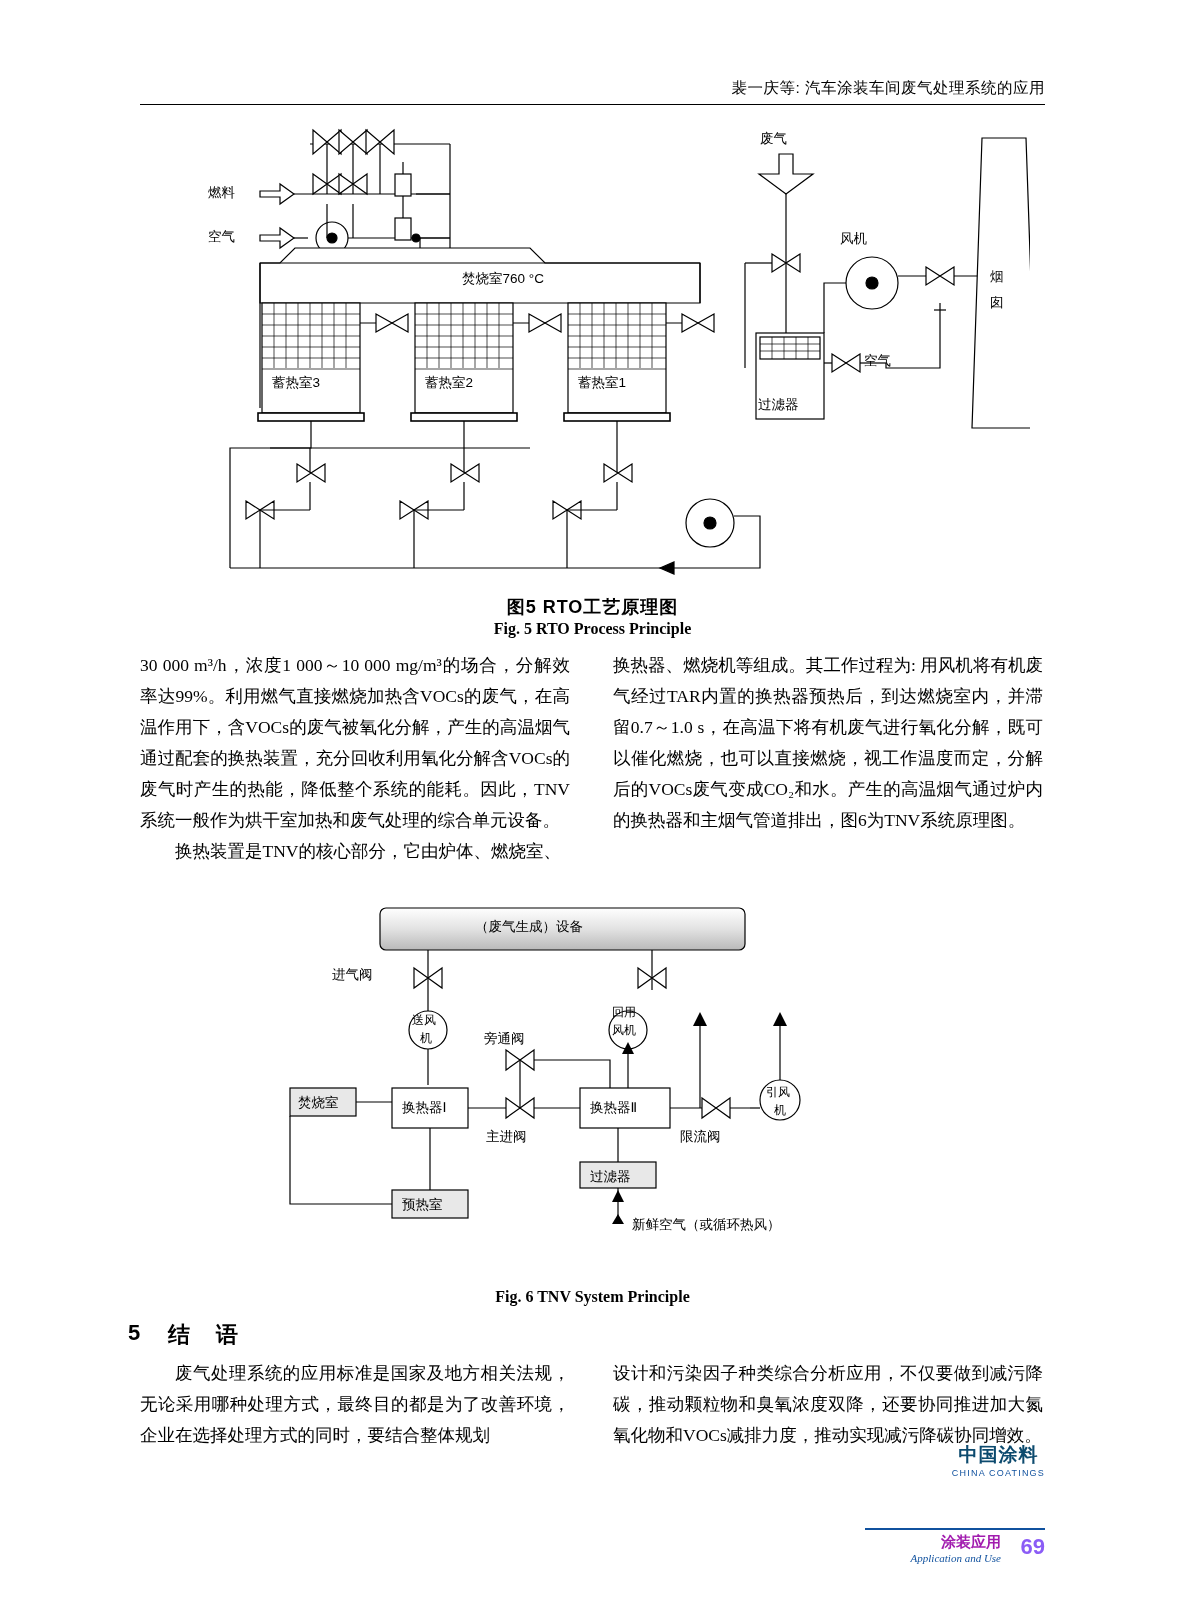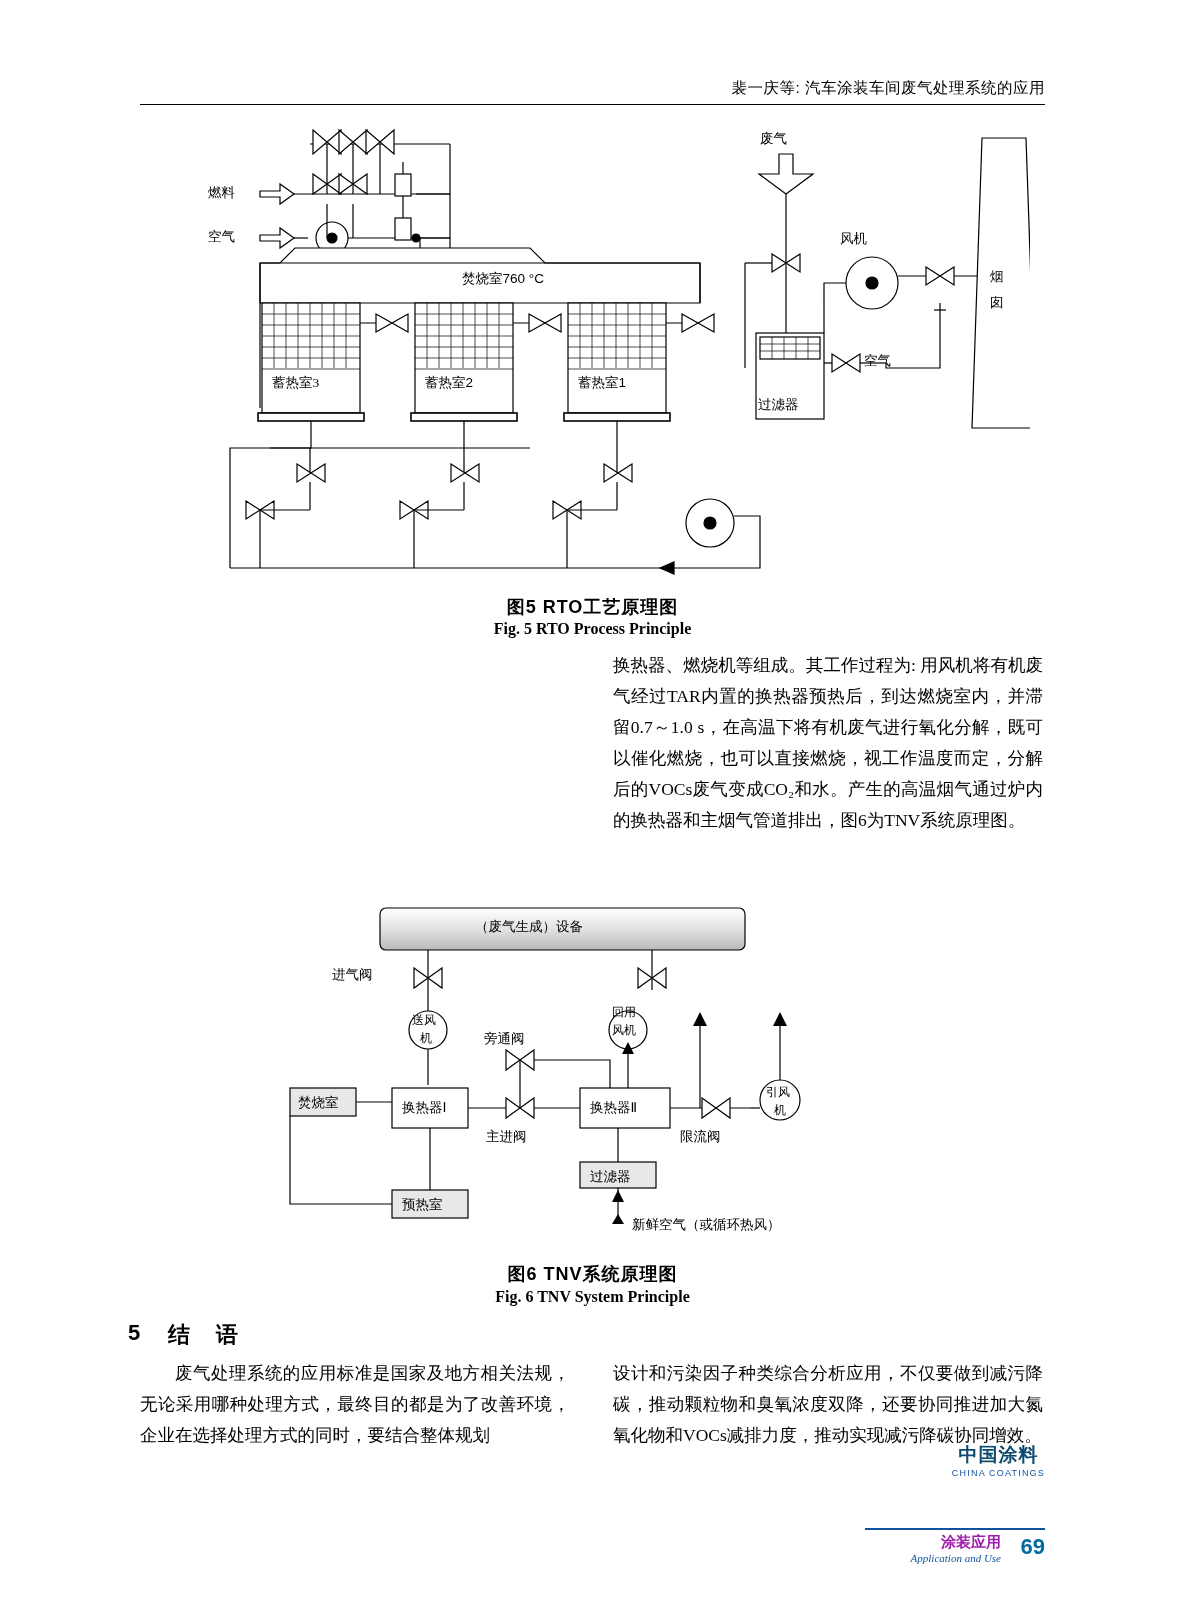--- a/index.html
+++ b/index.html
@@ -54,21 +54,21 @@
   .footer-rule{
     position:absolute;right:142px;bottom:70px;width:180px;height:2px;background:#10519e;
   }
   .footer-label{
     position:absolute;right:186px;bottom:36px;text-align:right;
   }
   .f-cn{font-family:"Liberation Sans", sans-serif;font-size:15px;color:#a21caf;font-weight:bold;}
   .f-en{font-family:"Liberation Serif", serif;font-size:11px;color:#10519e;font-style:italic;}
   .page-no{
     position:absolute;right:142px;bottom:40px;font-family:"Liberation Sans", sans-serif;
-    font-size:22px;font-weight:bold;color:#0369a1;
+    font-size:22px;font-weight:bold;color:#8b5cf6;
   }
 
   
   .dg{position:absolute;}
   .lbl{
     position:absolute;font-family:"Liberation Sans", sans-serif;font-size:13.5px;
     white-space:nowrap;color:#000;
   }
   .lbl-sm{font-size:12px;}
   svg{display:block;}
@@ -242,33 +242,37 @@
 
         <path d="M782,20 H826 L836,310 H772 Z" fill="#fff"></path>
         <path d="M790,158 V158"></path>
       </g>
     </svg>
 
     <div class="lbl" style="left:8px;top:66px;">燃料</div>
     <div class="lbl" style="left:8px;top:110px;">空气</div>
     <div class="lbl" style="left:560px;top:12px;">废气</div>
     <div class="lbl" style="left:262px;top:152px;">焚烧室760 °C</div>
-    <div class="lbl" style="left:72px;top:256px;font-family:Liberation Serif, serif;">蓄热室3</div>
+    <div class="lbl" style="left:72px;top:256px;">蓄热室3</div>
     <div class="lbl" style="left:225px;top:256px;">蓄热室2</div>
     <div class="lbl" style="left:378px;top:256px;">蓄热室1</div>
     <div class="lbl" style="left:558px;top:278px;">过滤器</div>
     <div class="lbl" style="left:664px;top:234px;">空气</div>
     <div class="lbl" style="left:640px;top:112px;">风机</div>
     <div class="lbl" style="left:790px;top:150px;">烟</div>
     <div class="lbl" style="left:790px;top:176px;">囱</div>
   </div>
 
   <div class="fig-caption cap-cn" style="left:140px;top:595px;width:905px;">图5    RTO工艺原理图</div>
   <div class="fig-caption cap-en" style="left:140px;top:620px;width:905px;">Fig. 5    RTO Process Principle</div>
 
+  <div class="col" style="left:140px;top:650px;">
+    <p>30 000 m³/h，浓度1 000～10 000 mg/m³的场合，分解效率达99%。利用燃气直接燃烧加热含VOCs的废气，在高温作用下，含VOCs的废气被氧化分解，产生的高温烟气通过配套的换热装置，充分回收利用氧化分解含VOCs的废气时产生的热能，降低整个系统的能耗。因此，TNV系统一般作为烘干室加热和废气处理的综合单元设备。</p>
+    <p class="indent">换热装置是TNV的核心部分，它由炉体、燃烧室、</p>
+  </div>
   <div class="col" style="left:613px;top:650px;">
     <p>换热器、燃烧机等组成。其工作过程为: 用风机将有机废气经过TAR内置的换热器预热后，到达燃烧室内，并滞留0.7～1.0 s，在高温下将有机废气进行氧化分解，既可以催化燃烧，也可以直接燃烧，视工作温度而定，分解后的VOCs废气变成CO₂和水。产生的高温烟气通过炉内的换热器和主烟气管道排出，图6为TNV系统原理图。</p>
   </div>
 
   <div class="dg" style="left:280px;top:900px;width:640px;height:350px;">
     <svg width="640" height="350" viewBox="0 0 640 350">
       <defs>
         <linearGradient id="dshade" x1="0" y1="0" x2="0" y2="1">
           <stop offset="0%" stop-color="#ffffff"></stop>
           <stop offset="50%" stop-color="#e2e2e2"></stop>
@@ -345,21 +349,20 @@
     <div class="lbl" style="left:310px;top:199px;">换热器Ⅱ</div>
     <div class="lbl" style="left:206px;top:228px;">主进阀</div>
     <div class="lbl" style="left:310px;top:268px;">过滤器</div>
     <div class="lbl" style="left:122px;top:296px;">预热室</div>
     <div class="lbl" style="left:400px;top:228px;">限流阀</div>
     <div class="lbl lbl-sm" style="left:486px;top:184px;">引风</div>
     <div class="lbl lbl-sm" style="left:494px;top:202px;">机</div>
     <div class="lbl" style="left:352px;top:316px;">新鲜空气（或循环热风）</div>
   </div>
 
-  <div class="fig-caption cap-cn" style="left:140px;top:1262px;width:905px;">图6    TNV系统原理图</div>
   <div class="fig-caption cap-en" style="left:140px;top:1288px;width:905px;">Fig. 6    TNV System Principle</div>
 
   <div class="sec-head" style="left:128px;top:1320px;">5</div>
   <div class="sec-head" style="left:168px;top:1320px;">结    语</div>
 
   <div class="col" style="left:613px;top:1358px;">
     <p>设计和污染因子种类综合分析应用，不仅要做到减污降碳，推动颗粒物和臭氧浓度双降，还要协同推进加大氮氧化物和VOCs减排力度，推动实现减污降碳协同增效。</p>
   </div>
   <div class="col" style="left:140px;top:1358px;">
     <p class="indent">废气处理系统的应用标准是国家及地方相关法规，无论采用哪种处理方式，最终目的都是为了改善环境，企业在选择处理方式的同时，要结合整体规划</p>

